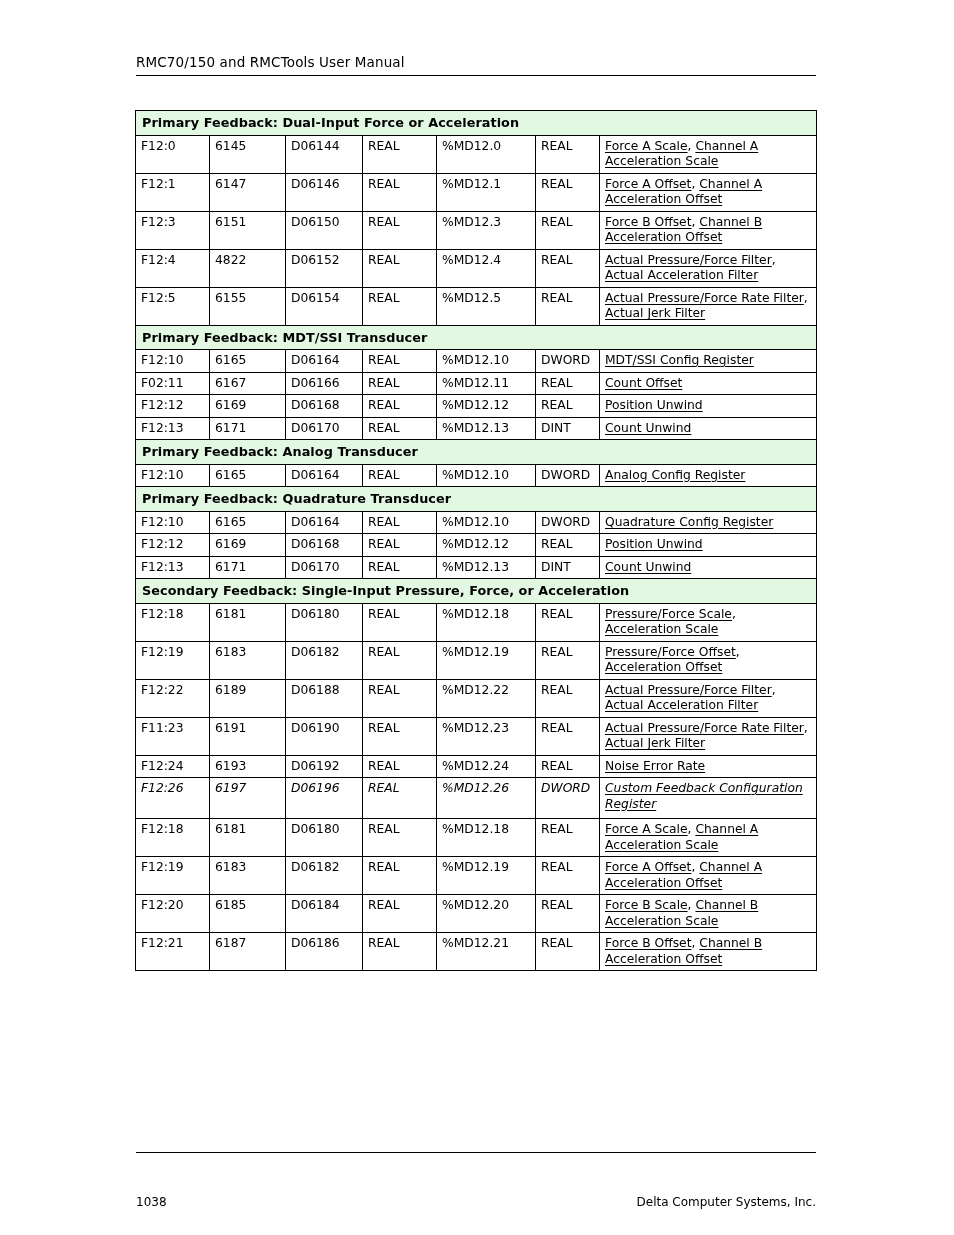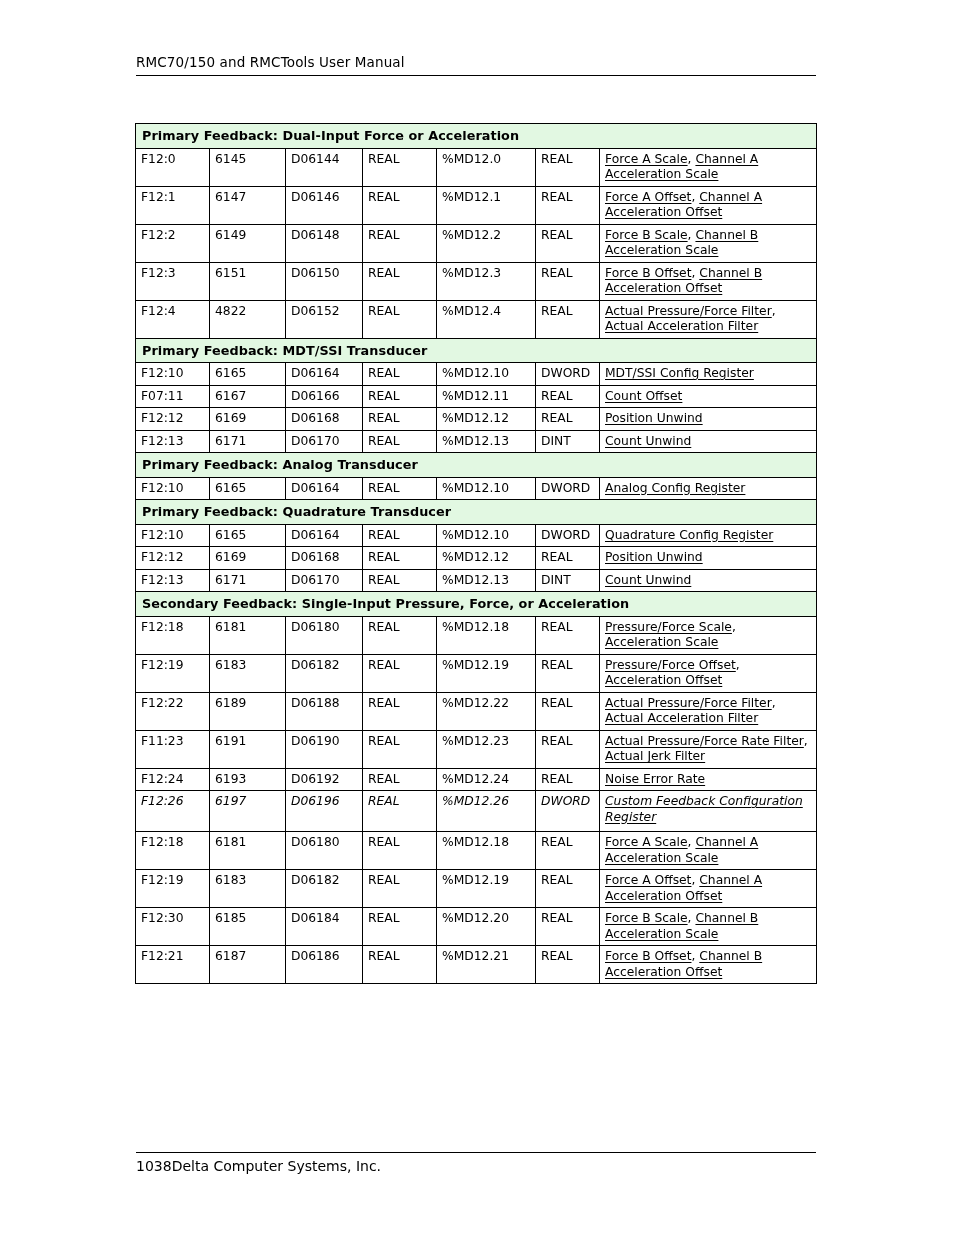--- a/index.html
+++ b/index.html
@@ -34,34 +34,34 @@
     letter-spacing: 0.01em;
   }
   
   .doc-footer {
     position: absolute;
     left: 136px;
     top: 1152px;
     width: 680px;
     border-top: 1.6px solid #000;
     padding-top: 5px;
-    font-size: 14px;
+    font-size: 12px;
     line-height: 17px;
     display: flex;
-    justify-content: flex-start;
+    justify-content: space-between;
     align-items: baseline;
   }
   .footer-page { text-align: left; }
-  .footer-company { text-align: right; }
+  .footer-company { text-align: right; margin-top: 36px; }
 
   
   .reg-table {
     position: absolute;
     left: 135px;
-    top: 123px;
+    top: 110px;
     width: 681px;
     border-collapse: collapse;
     table-layout: fixed;
     font-size: 12.3px;
   }
   .reg-table col.c0 { width: 74px; }
   .reg-table col.c1 { width: 76px; }
   .reg-table col.c2 { width: 77px; }
   .reg-table col.c3 { width: 74px; }
   .reg-table col.c4 { width: 99px; }
@@ -133,61 +133,61 @@
         </tr>
         <tr>
           <td>F12:1</td>
           <td>6147</td>
           <td>D06146</td>
           <td>REAL</td>
           <td>%MD12.1</td>
           <td>REAL</td>
           <td class="cell-desc"><span class="lnk">Force A Offset</span><span>, </span><span class="lnk">Channel A Acceleration Offset</span></td>
         </tr>
-        <tr class="thick-top">
-          <td>F12:2</td>
-          <td>6149</td>
-          <td>D06148</td>
-          <td>REAL</td>
-          <td>%MD12.2</td>
-          <td>REAL</td>
-          <td class="cell-desc"><span class="lnk">Force B Scale</span><span>, </span><span class="lnk">Channel B Acceleration Scale</span></td>
-        </tr>
         <tr>
           <td>F12:3</td>
           <td>6151</td>
           <td>D06150</td>
           <td>REAL</td>
           <td>%MD12.3</td>
           <td>REAL</td>
           <td class="cell-desc"><span class="lnk">Force B Offset</span><span>, </span><span class="lnk">Channel B Acceleration Offset</span></td>
         </tr>
         <tr class="thick-top">
           <td>F12:4</td>
           <td>4822</td>
           <td>D06152</td>
           <td>REAL</td>
           <td>%MD12.4</td>
           <td>REAL</td>
           <td class="cell-desc"><span class="lnk">Actual Pressure/Force Filter</span><span>, </span><span class="lnk">Actual Acceleration Filter</span></td>
         </tr>
+        <tr>
+          <td>F12:5</td>
+          <td>6155</td>
+          <td>D06154</td>
+          <td>REAL</td>
+          <td>%MD12.5</td>
+          <td>REAL</td>
+          <td class="cell-desc"><span class="lnk">Actual Pressure/Force Rate Filter</span><span>, </span><span class="lnk">Actual Jerk Filter</span></td>
+        </tr>
         <tr class="section-row">
           <td colspan="7">Primary Feedback: MDT/SSI Transducer</td>
         </tr>
         <tr>
           <td>F12:10</td>
           <td>6165</td>
           <td>D06164</td>
           <td>REAL</td>
           <td>%MD12.10</td>
           <td>DWORD</td>
           <td class="cell-desc"><span class="lnk">MDT/SSI Config Register</span></td>
         </tr>
         <tr>
-          <td>F07:11</td>
+          <td>F02:11</td>
           <td>6167</td>
           <td>D06166</td>
           <td>REAL</td>
           <td>%MD12.11</td>
           <td>REAL</td>
           <td class="cell-desc"><span class="lnk">Count Offset</span></td>
         </tr>
         <tr>
           <td>F12:12</td>
           <td>6169</td>
@@ -317,21 +317,21 @@
         <tr>
           <td>F12:19</td>
           <td>6183</td>
           <td>D06182</td>
           <td>REAL</td>
           <td>%MD12.19</td>
           <td>REAL</td>
           <td class="cell-desc"><span class="lnk">Force A Offset</span><span>, </span><span class="lnk">Channel A Acceleration Offset</span></td>
         </tr>
         <tr class="thick-top">
-          <td>F12:30</td>
+          <td>F12:20</td>
           <td>6185</td>
           <td>D06184</td>
           <td>REAL</td>
           <td>%MD12.20</td>
           <td>REAL</td>
           <td class="cell-desc"><span class="lnk">Force B Scale</span><span>, </span><span class="lnk">Channel B Acceleration Scale</span></td>
         </tr>
         <tr>
           <td>F12:21</td>
           <td>6187</td>

